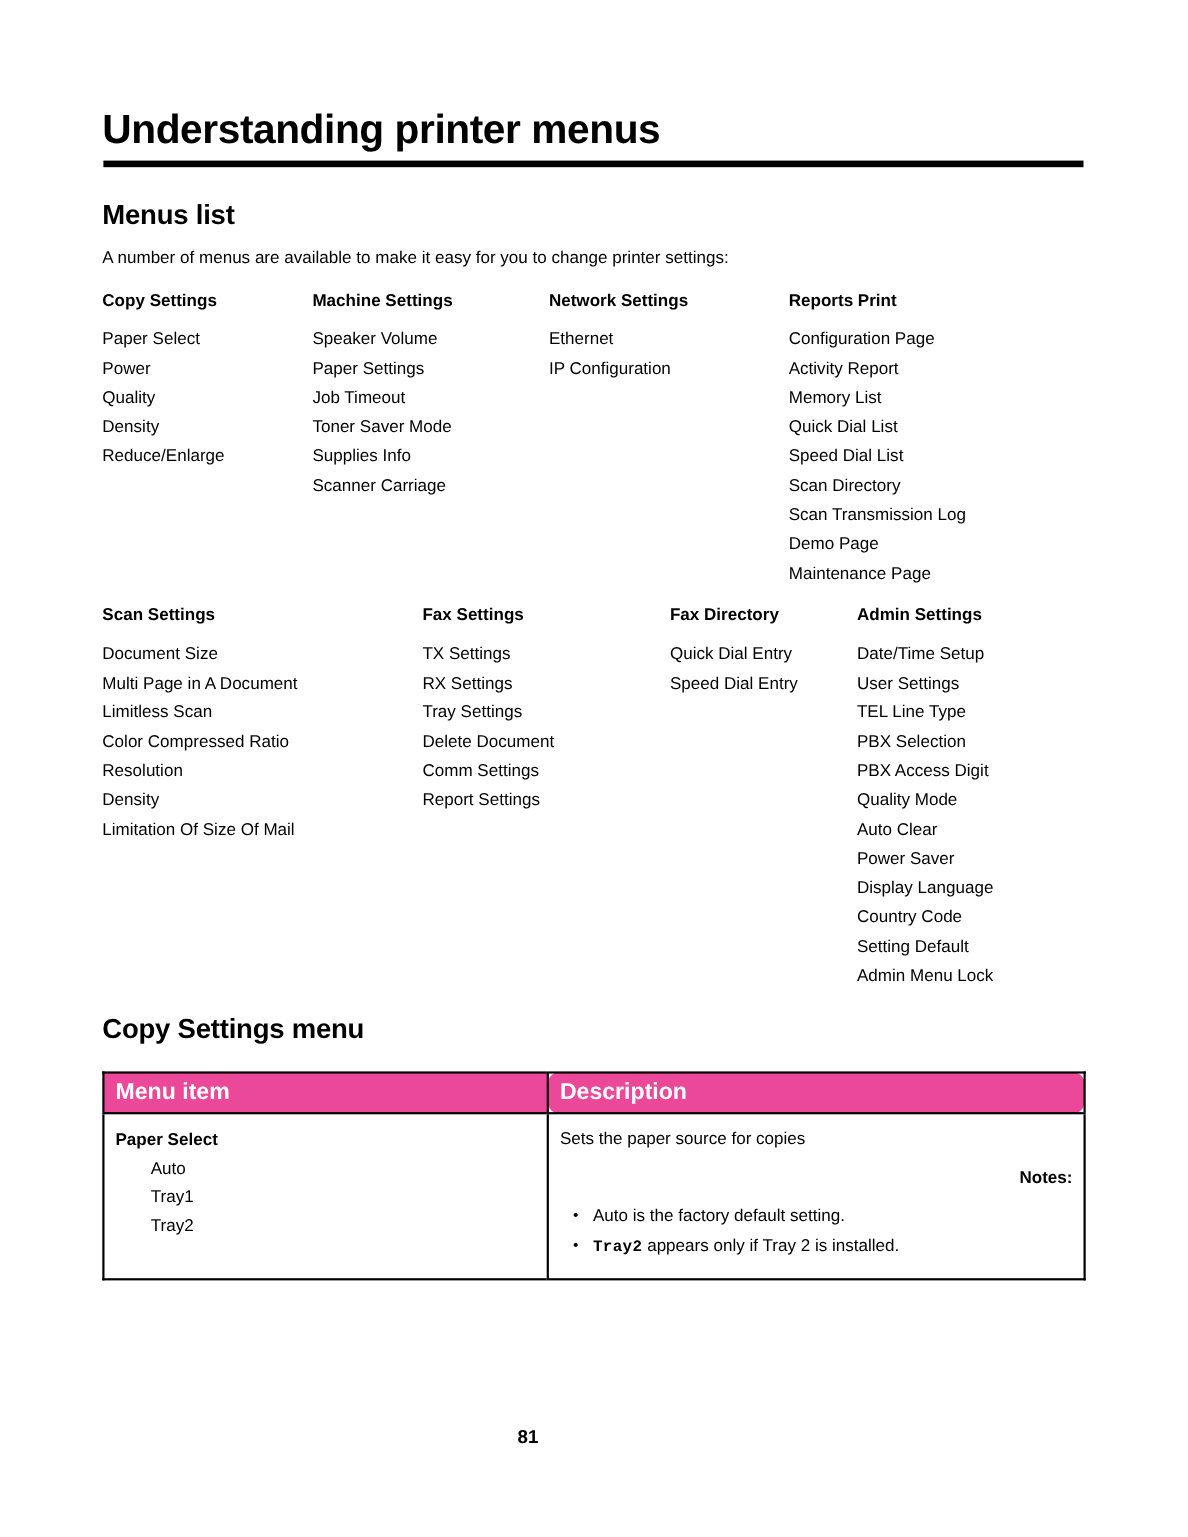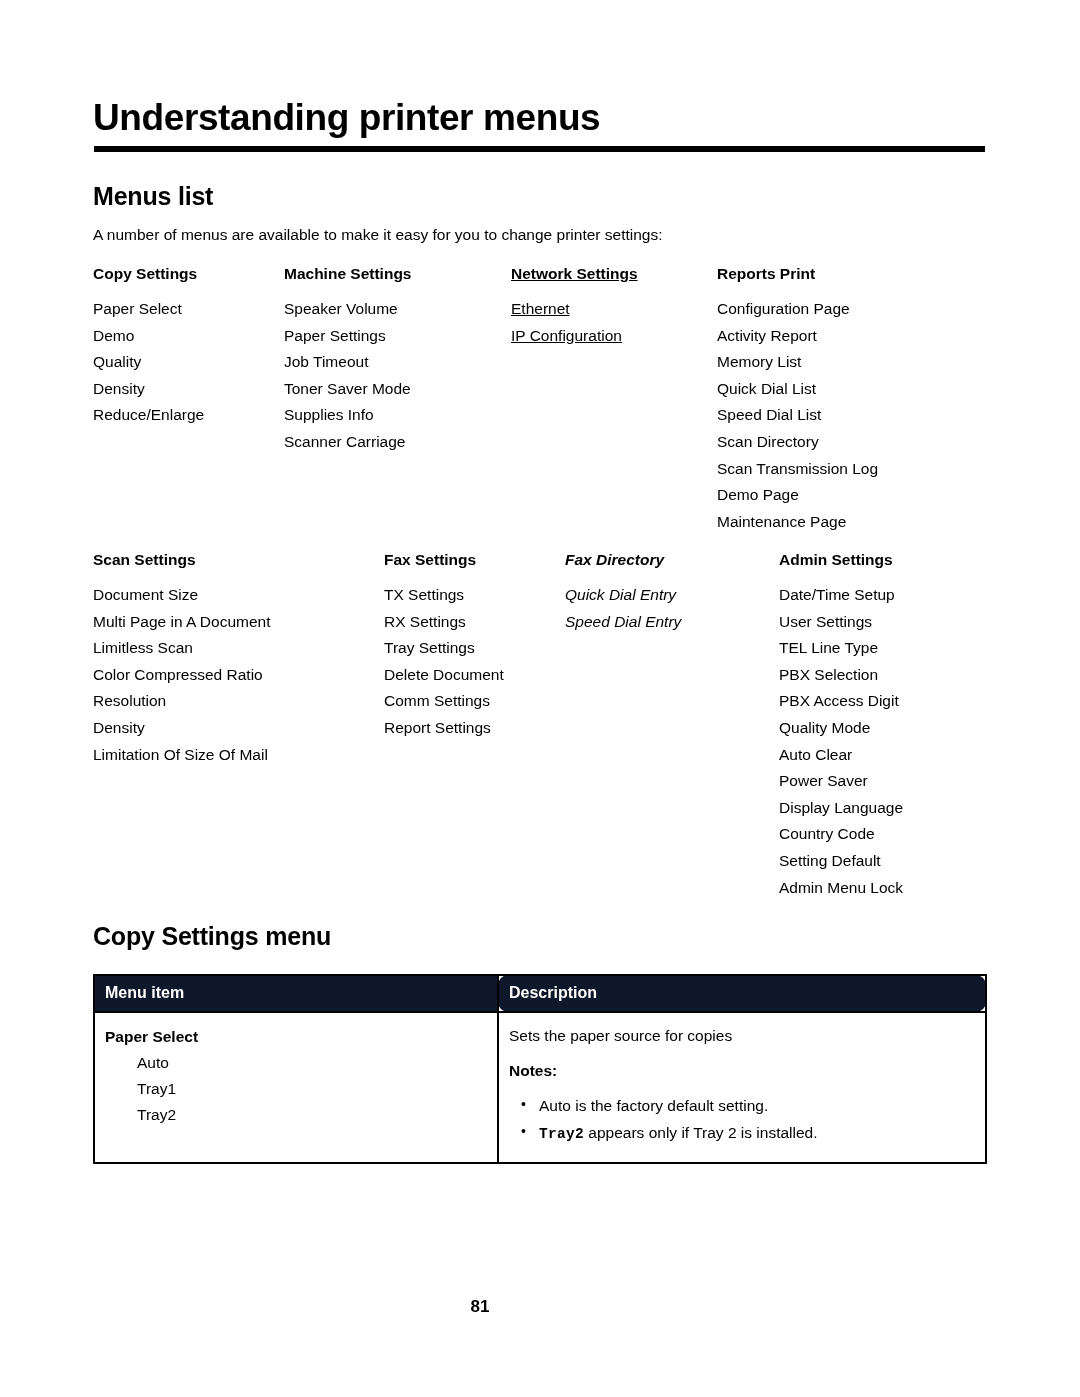--- a/index.html
+++ b/index.html
@@ -85,46 +85,46 @@
   }
   .menu-item {
     font-size: 15.5px;
     line-height: 26.6px;
     white-space: nowrap;
   }
 
   
   #menu-block-1 .c0 { left: 0px; }
   #menu-block-1 .c1 { left: 191px; }
-  #menu-block-1 .c2 { left: 418px; text-decoration: underline; }
+  #menu-block-1 .c2 { left: 406px; }
   #menu-block-1 .c3 { left: 624px; }
 
   
   #menu-block-2 .c0 { left: 0px; }
   #menu-block-2 .c1 { left: 291px; }
-  #menu-block-2 .c2 { left: 472px; font-style: italic; }
+  #menu-block-2 .c2 { left: 516px; }
   #menu-block-2 .c3 { left: 686px; }
 
   
   .data-table {
     position: absolute;
     left: 93px;
     top: 974px;
     width: 892px;
     border-collapse: collapse;
     border: 2px solid #000000;
     table-layout: fixed;
   }
   .data-table col.col-item { width: 404px; }
   .data-table col.col-desc { width: 488px; }
 
   .data-table thead th {
-    background: #0f172a;
+    background: #ec4899;
     color: #ffffff;
-    font-size: 16px;
+    font-size: 21px;
     font-weight: bold;
     text-align: left;
     padding: 7px 10px 8px 10px;
     border-right: 2px solid #000000;
     line-height: 20px;
   }
   .data-table thead th:last-child { border-right: none; border-radius: 10px; }
 
   .data-table tbody td {
     vertical-align: top;
@@ -143,20 +143,21 @@
   .cell-sub {
     padding-left: 32px;
     line-height: 26px;
   }
 
   .desc-line { line-height: 24px; }
   .notes-label {
     font-weight: bold;
     margin-top: 11px;
     line-height: 24px;
+    text-align: right;
   }
   .notes-list {
     list-style: none;
     margin-top: 9px;
   }
   .notes-list li {
     position: relative;
     padding-left: 30px;
     line-height: 27px;
   }
@@ -193,21 +194,21 @@
   <h1 class="doc-title">Understanding printer menus</h1>
   <div class="title-rule"></div>
 
   <h2 class="h2" id="menus-list-heading">Menus list</h2>
   <p class="intro-text">A number of menus are available to make it easy for you to change printer settings:</p>
 
   <div class="menu-block" id="menu-block-1">
     <div class="menu-col c0">
       <div class="menu-col-head">Copy Settings</div>
       <div class="menu-item">Paper Select</div>
-      <div class="menu-item">Demo</div>
+      <div class="menu-item">Power</div>
       <div class="menu-item">Quality</div>
       <div class="menu-item">Density</div>
       <div class="menu-item">Reduce/Enlarge</div>
     </div>
     <div class="menu-col c1">
       <div class="menu-col-head">Machine Settings</div>
       <div class="menu-item">Speaker Volume</div>
       <div class="menu-item">Paper Settings</div>
       <div class="menu-item">Job Timeout</div>
       <div class="menu-item">Toner Saver Mode</div>

